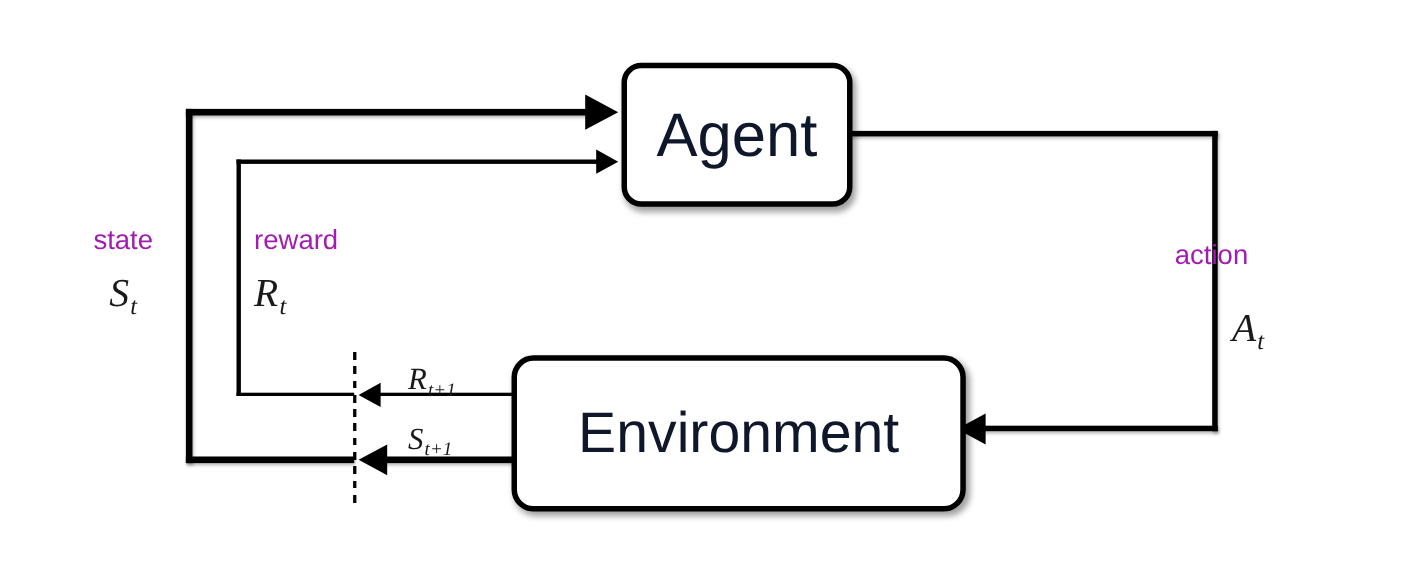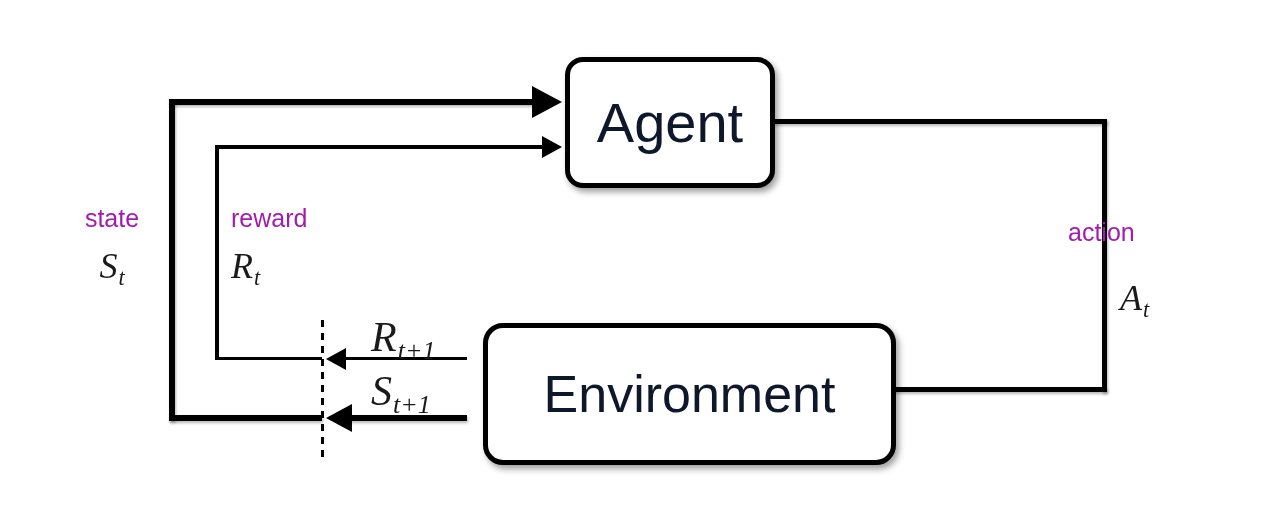--- a/index.html
+++ b/index.html
@@ -19,21 +19,21 @@
     border: 5px solid #000000;
     border-radius: 20px;
     box-shadow: 3px 4px 6px rgba(0,0,0,0.38);
     display: flex;
     align-items: center;
     justify-content: center;
     color: #0f172a;
     font-family: "Liberation Sans", sans-serif;
   }
   #agent-box { left: 565px; top: 57px; width: 200px; height: 121px; font-size: 56px; border-radius: 18px; }
-  #environment-box { left: 483px; top: 323px; width: 403px; height: 132px; font-size: 52px; }
+  #environment-box { left: 465px; top: 323px; width: 403px; height: 132px; font-size: 52px; }
 
   
   .line { position: absolute; background: #000000; }
   .shadowed { box-shadow: 1px 2px 3px rgba(0,0,0,0.28); }
 
   
   .arr { position: absolute; width: 0; height: 0; }
   .arr.right-big   { border-top: 16px solid transparent; border-bottom: 16px solid transparent; border-left: 30px solid #000000; }
   .arr.right-small { border-top: 11px solid transparent; border-bottom: 11px solid transparent; border-left: 20px solid #000000; }
   .arr.left-big    { border-top: 14px solid transparent; border-bottom: 14px solid transparent; border-right: 26px solid #000000; }
@@ -62,21 +62,21 @@
     font-size: 36px;
     color: #1a1a1a;
     white-space: nowrap;
     line-height: 1;
   }
   .math .sub {
     font-size: 0.62em;
     vertical-align: -0.32em;
     margin-left: 1px;
   }
-  .math.small { font-size: 42px; }
+  .math.small { font-size: 28px; margin-top: 16px; }
 </style>
 </head>
 <body>
 
 <div id="canvas">
 
   <div class="line shadowed" style="left:169px; top:99px;  width:6px;   height:322px;"></div>
   <div class="line shadowed" style="left:169px; top:99px;  width:367px; height:6px;"></div>
   <div class="arr right-big" style="left:532px; top:86px;"></div>
   <div class="line shadowed" style="left:169px; top:415px; width:153px; height:6px;"></div>

